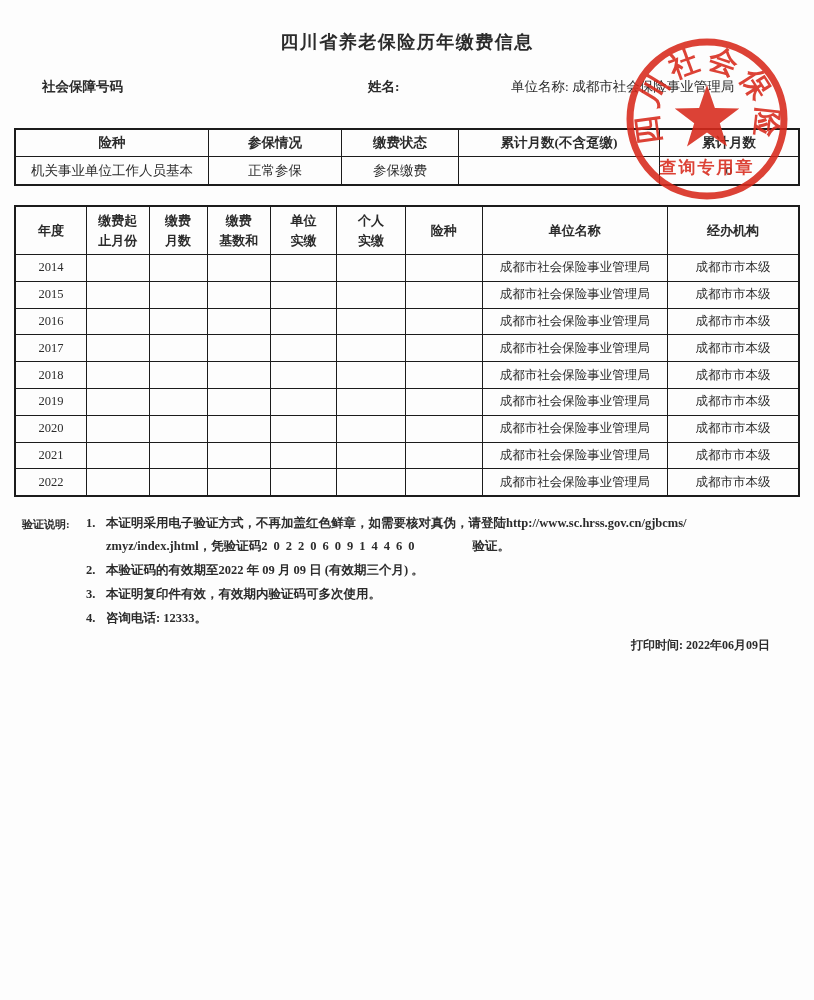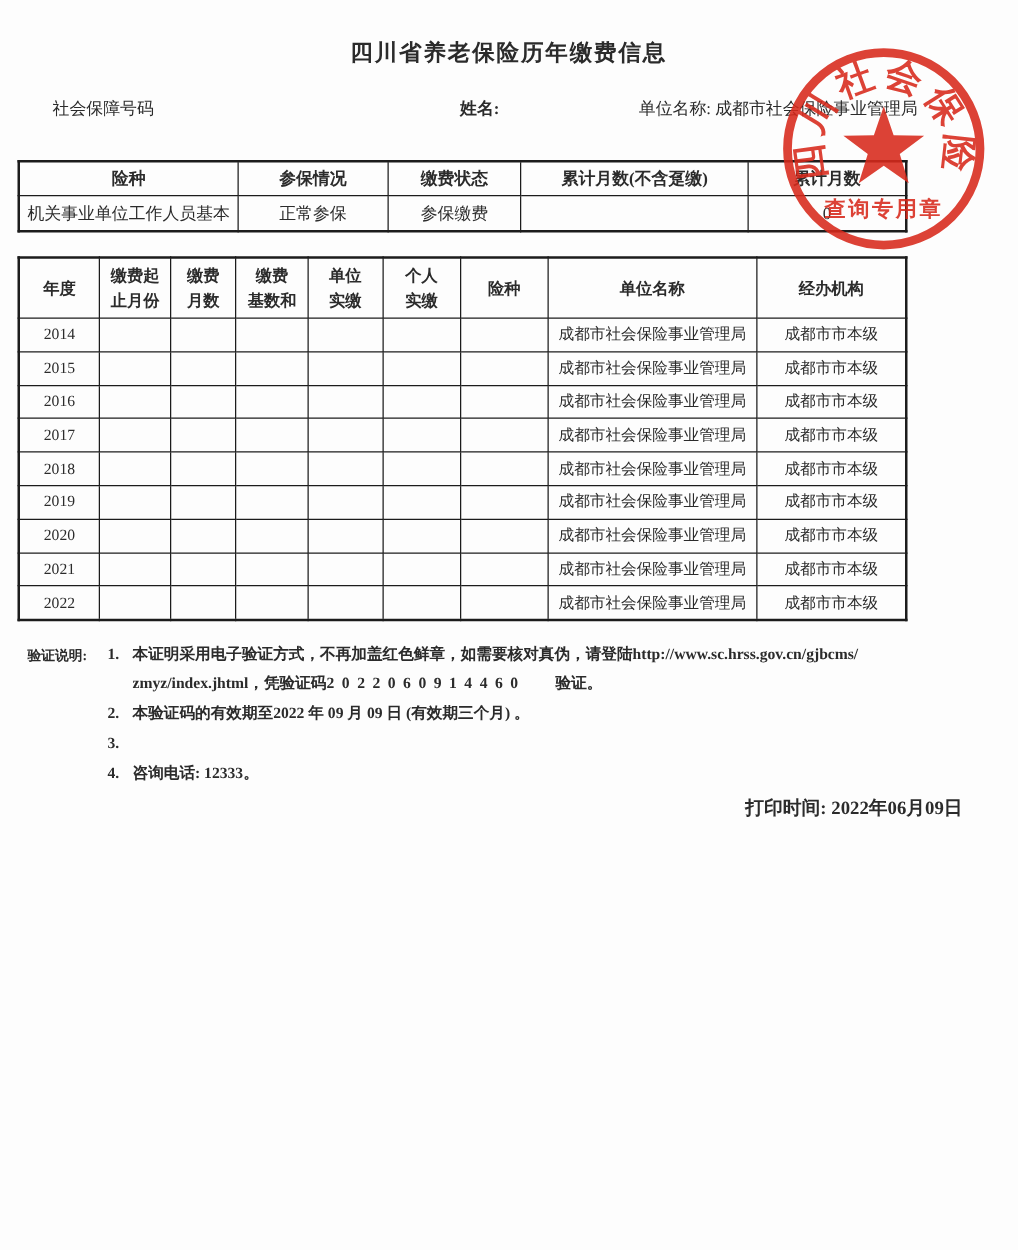--- a/index.html
+++ b/index.html
@@ -13,26 +13,26 @@
   }
   .page { position: absolute; inset: 0; }
 
   .title {
     position: absolute; top: 30px; left: 0; width: 100%;
     text-align: center; font-size: 18px; font-weight: 600;
     letter-spacing: 1.5px; margin: 0;
   }
 
   .header-fields { position: absolute; top: 78px; left: 0; width: 100%; font-size: 13.5px; }
-  .hf-ssn  { position: absolute; left: 42px;  white-space: nowrap; }
+  .hf-ssn  { position: absolute; left: 42px;  white-space: nowrap; font-weight: bold; }
   .hf-name { position: absolute; left: 368px; white-space: nowrap; font-weight: bold; }
   .hf-emp  { position: absolute; left: 511px; white-space: nowrap; }
 
   table {
-    position: absolute; left: 14px; width: 712px;
+    position: absolute; left: 14px; width: 786px;
     border-collapse: collapse; table-layout: fixed;
     border: 2px solid #1c1c1c;
   }
   th, td {
     border: 1.5px solid #1c1c1c;
     text-align: center; padding: 0 2px; overflow: hidden;
   }
   .summary { top: 128px; }
   .summary th { height: 26px; font-size: 13.5px; font-weight: 600; white-space: nowrap; }
   .summary td { height: 27px; font-size: 13.5px; white-space: nowrap; }
@@ -44,23 +44,23 @@
   }
   .history td { height: 25.8px; font-size: 12.5px; white-space: nowrap; }
 
   .notes { position: absolute; left: 22px; top: 512px; width: 778px; font-size: 12.5px; font-weight: 600; }
   .notes-label { position: absolute; left: 0; top: 5px; font-size: 11px; font-weight: 600; white-space: nowrap; }
   .notes-items { margin-left: 64px; }
   .note-item { display: flex; line-height: 23px; margin-bottom: 1px; }
   .note-num { flex: 0 0 16px; margin-right: 4px; }
   .note-text { white-space: nowrap; }
   .code { letter-spacing: 6px; }
-  .after-code { margin-left: 24px; }
-
-  .print-time { position: absolute; top: 637px; right: 44px; font-size: 15px; font-weight: 600; white-space: nowrap; }
+  .after-code { margin-left: 52px; }
+
+  .print-time { position: absolute; top: 637px; right: 44px; font-size: 12px; font-weight: 600; white-space: nowrap; }
 
   .stamp {
     position: absolute; left: 612px; top: 22px;
     width: 190px; height: 190px;
     opacity: 0.88; pointer-events: none; z-index: 5;
   }
   .stamp text { font-family: "Liberation Serif", "DejaVu Serif", serif; font-weight: bold; }
 </style>
 </head>
 <body>
@@ -242,20 +242,21 @@
       <div class="note-item">
         <span class="note-num">1.</span>
         <span class="note-text"><span>本证明采用电子验证方式，不再加盖红色鲜章，如需要核对真伪，请登陆http://www.sc.hrss.gov.cn/gjbcms/</span><br><span>zmyz/index.jhtml，凭验证码</span><span class="code">2022060914460</span><span class="after-code">验证。</span></span>
       </div>
       <div class="note-item">
         <span class="note-num">2.</span>
         <span class="note-text">本验证码的有效期至2022 年 09 月 09 日 (有效期三个月) 。</span>
       </div>
       <div class="note-item">
         <span class="note-num">3.</span>
+        <span class="note-text">本证明复印件有效，有效期内验证码可多次使用。</span>
       </div>
       <div class="note-item">
         <span class="note-num">4.</span>
         <span class="note-text">咨询电话: 12333。</span>
       </div>
     </div>
   </div>
 
   <div class="print-time"><span>打印时间:</span> <span>2022年06月09日</span></div>
 

